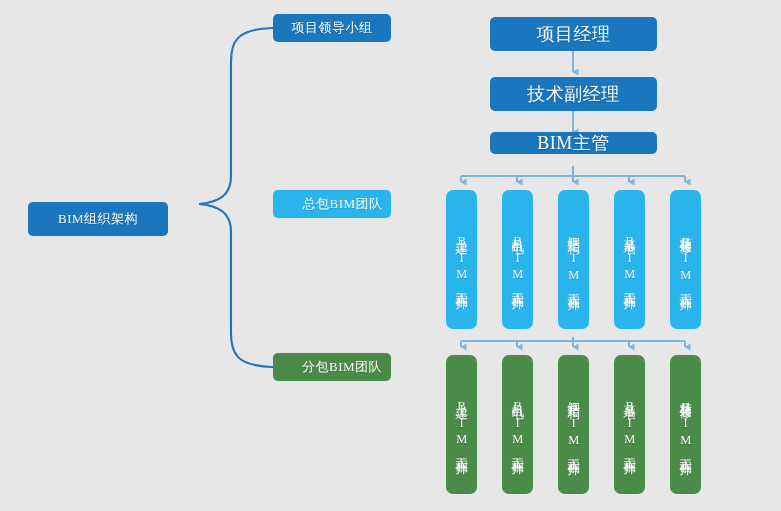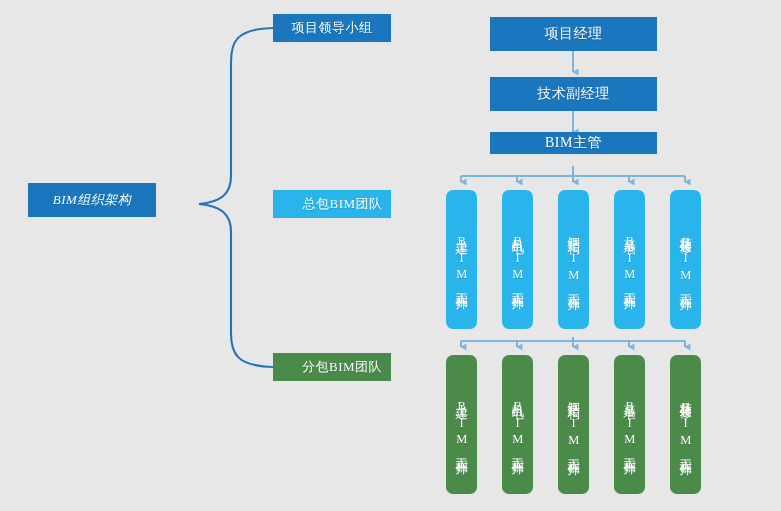--- a/index.html
+++ b/index.html
@@ -27,37 +27,37 @@
     pointer-events: none;
   }
   .node {
     position: absolute;
     box-sizing: border-box;
     display: flex;
     align-items: center;
     justify-content: center;
     color: #ffffff;
     text-align: center;
-    border-radius: 0;
+    border-radius: 5px;
     line-height: 1.15;
     letter-spacing: 0.5px;
     text-shadow: 0 1px 1px rgba(0,0,0,0.18);
   }
   .node.dark-blue { background: #1a77bd; }
   .node.cyan      { background: #29b5ec; }
   .node.green     { background: #4a8b4a; padding-left: 20px; }
 
   .node.root {
     font-size: 13px;
   }
   .node.branch {
     font-size: 13px;
   }
   .node.chain {
-    font-size: 14px;
+    font-size: 18px;
   }
   
   .node.vert {
     writing-mode: vertical-rl;
     text-orientation: upright;
     font-size: 12.5px;
     letter-spacing: 2.5px;
     padding: 6px 0;
     border-radius: 7px;
   }
@@ -100,21 +100,21 @@
       <line x1="573" y1="337" x2="573" y2="341"></line>
       <line x1="461" y1="341" x2="685" y2="341"></line>
       <line x1="461" y1="341" x2="461" y2="347" marker-end="url(#arrowDown)"></line>
       <line x1="517" y1="341" x2="517" y2="347" marker-end="url(#arrowDown)"></line>
       <line x1="573" y1="341" x2="573" y2="347" marker-end="url(#arrowDown)"></line>
       <line x1="629" y1="341" x2="629" y2="347" marker-end="url(#arrowDown)"></line>
       <line x1="685" y1="341" x2="685" y2="347" marker-end="url(#arrowDown)"></line>
     </g>
   </svg>
 
-  <div class="node root dark-blue" style="left:28px; top:183px; width:128px; height:34px;font-style:italic;">BIM组织架构</div>
+  <div class="node root dark-blue" style="left:28px; top:202px; width:140px; height:34px;">BIM组织架构</div>
 
   <div class="node branch dark-blue" style="left:273px; top:14px; width:118px; height:28px;">项目领导小组</div>
 
   <div class="node branch cyan" style="left:273px; top:190px; width:118px; height:28px;padding-left:21px;">总包BIM团队</div>
 
   <div class="node branch green" style="left:273px; top:353px; width:118px; height:28px;">分包BIM团队</div>
 
   <div class="node chain dark-blue" style="left:490px; top:17px; width:167px; height:34px;">项目经理</div>
 
   <div class="node chain dark-blue" style="left:490px; top:77px; width:167px; height:34px;">技术副经理</div>

